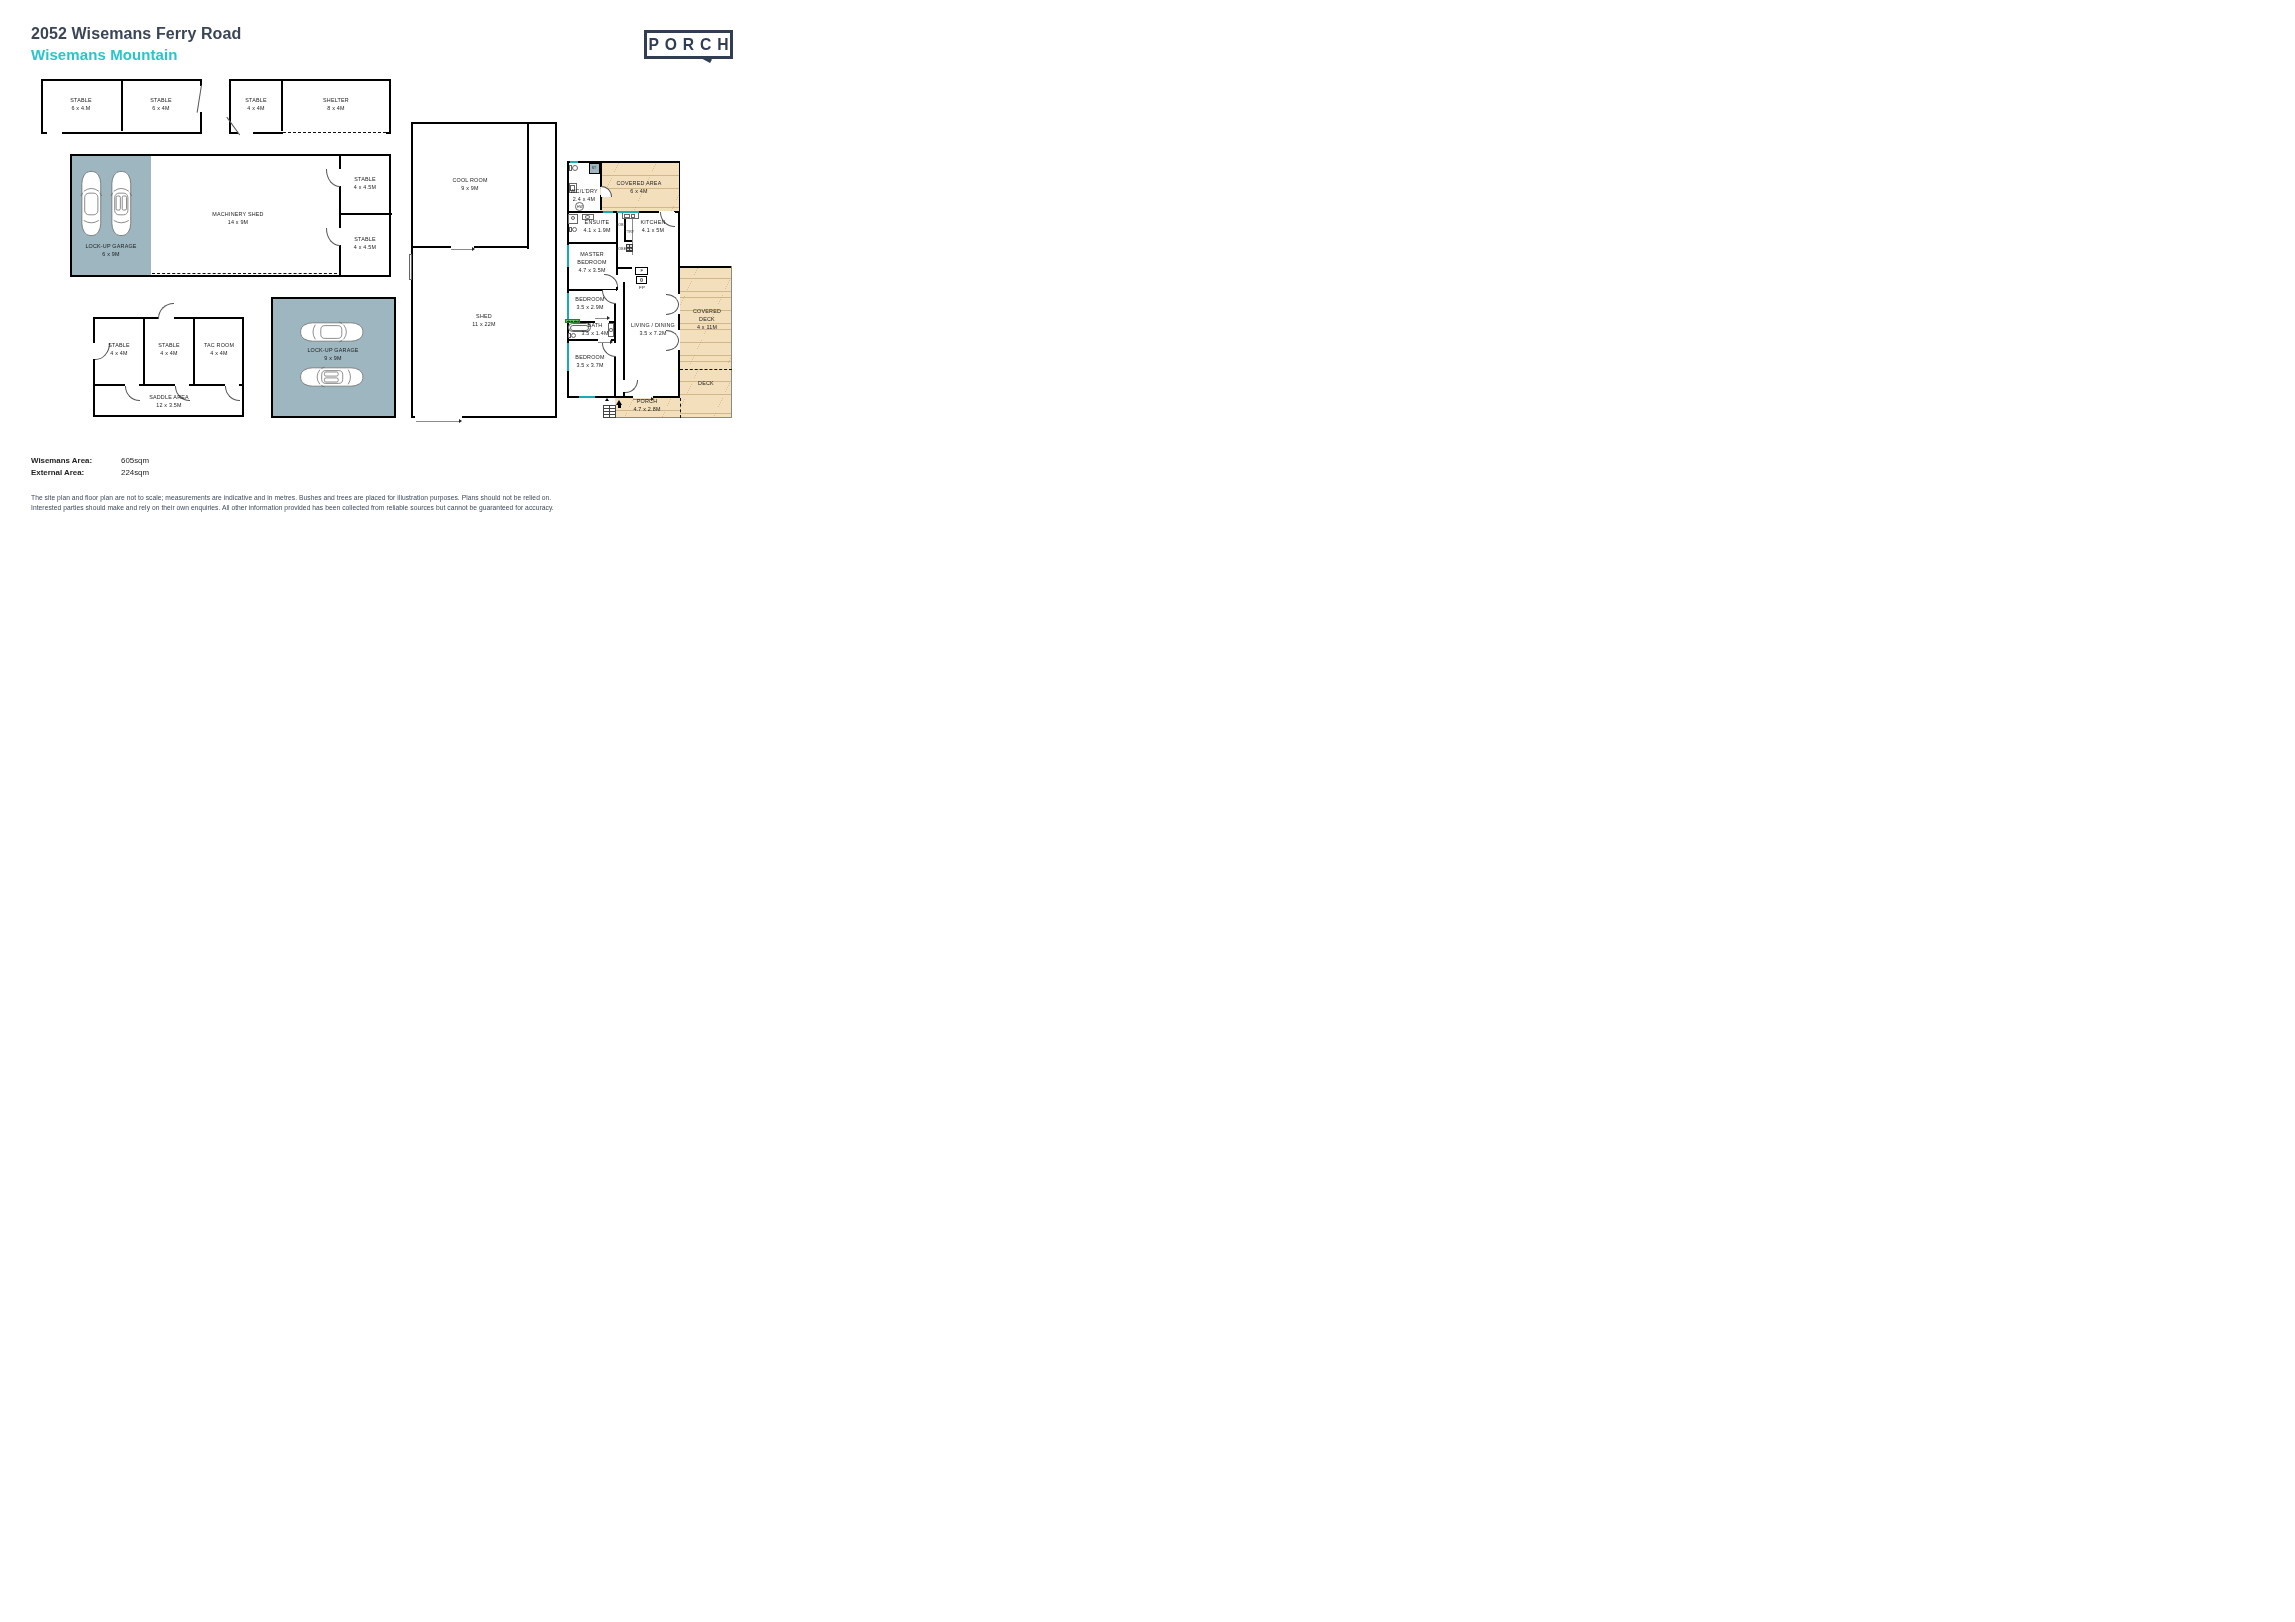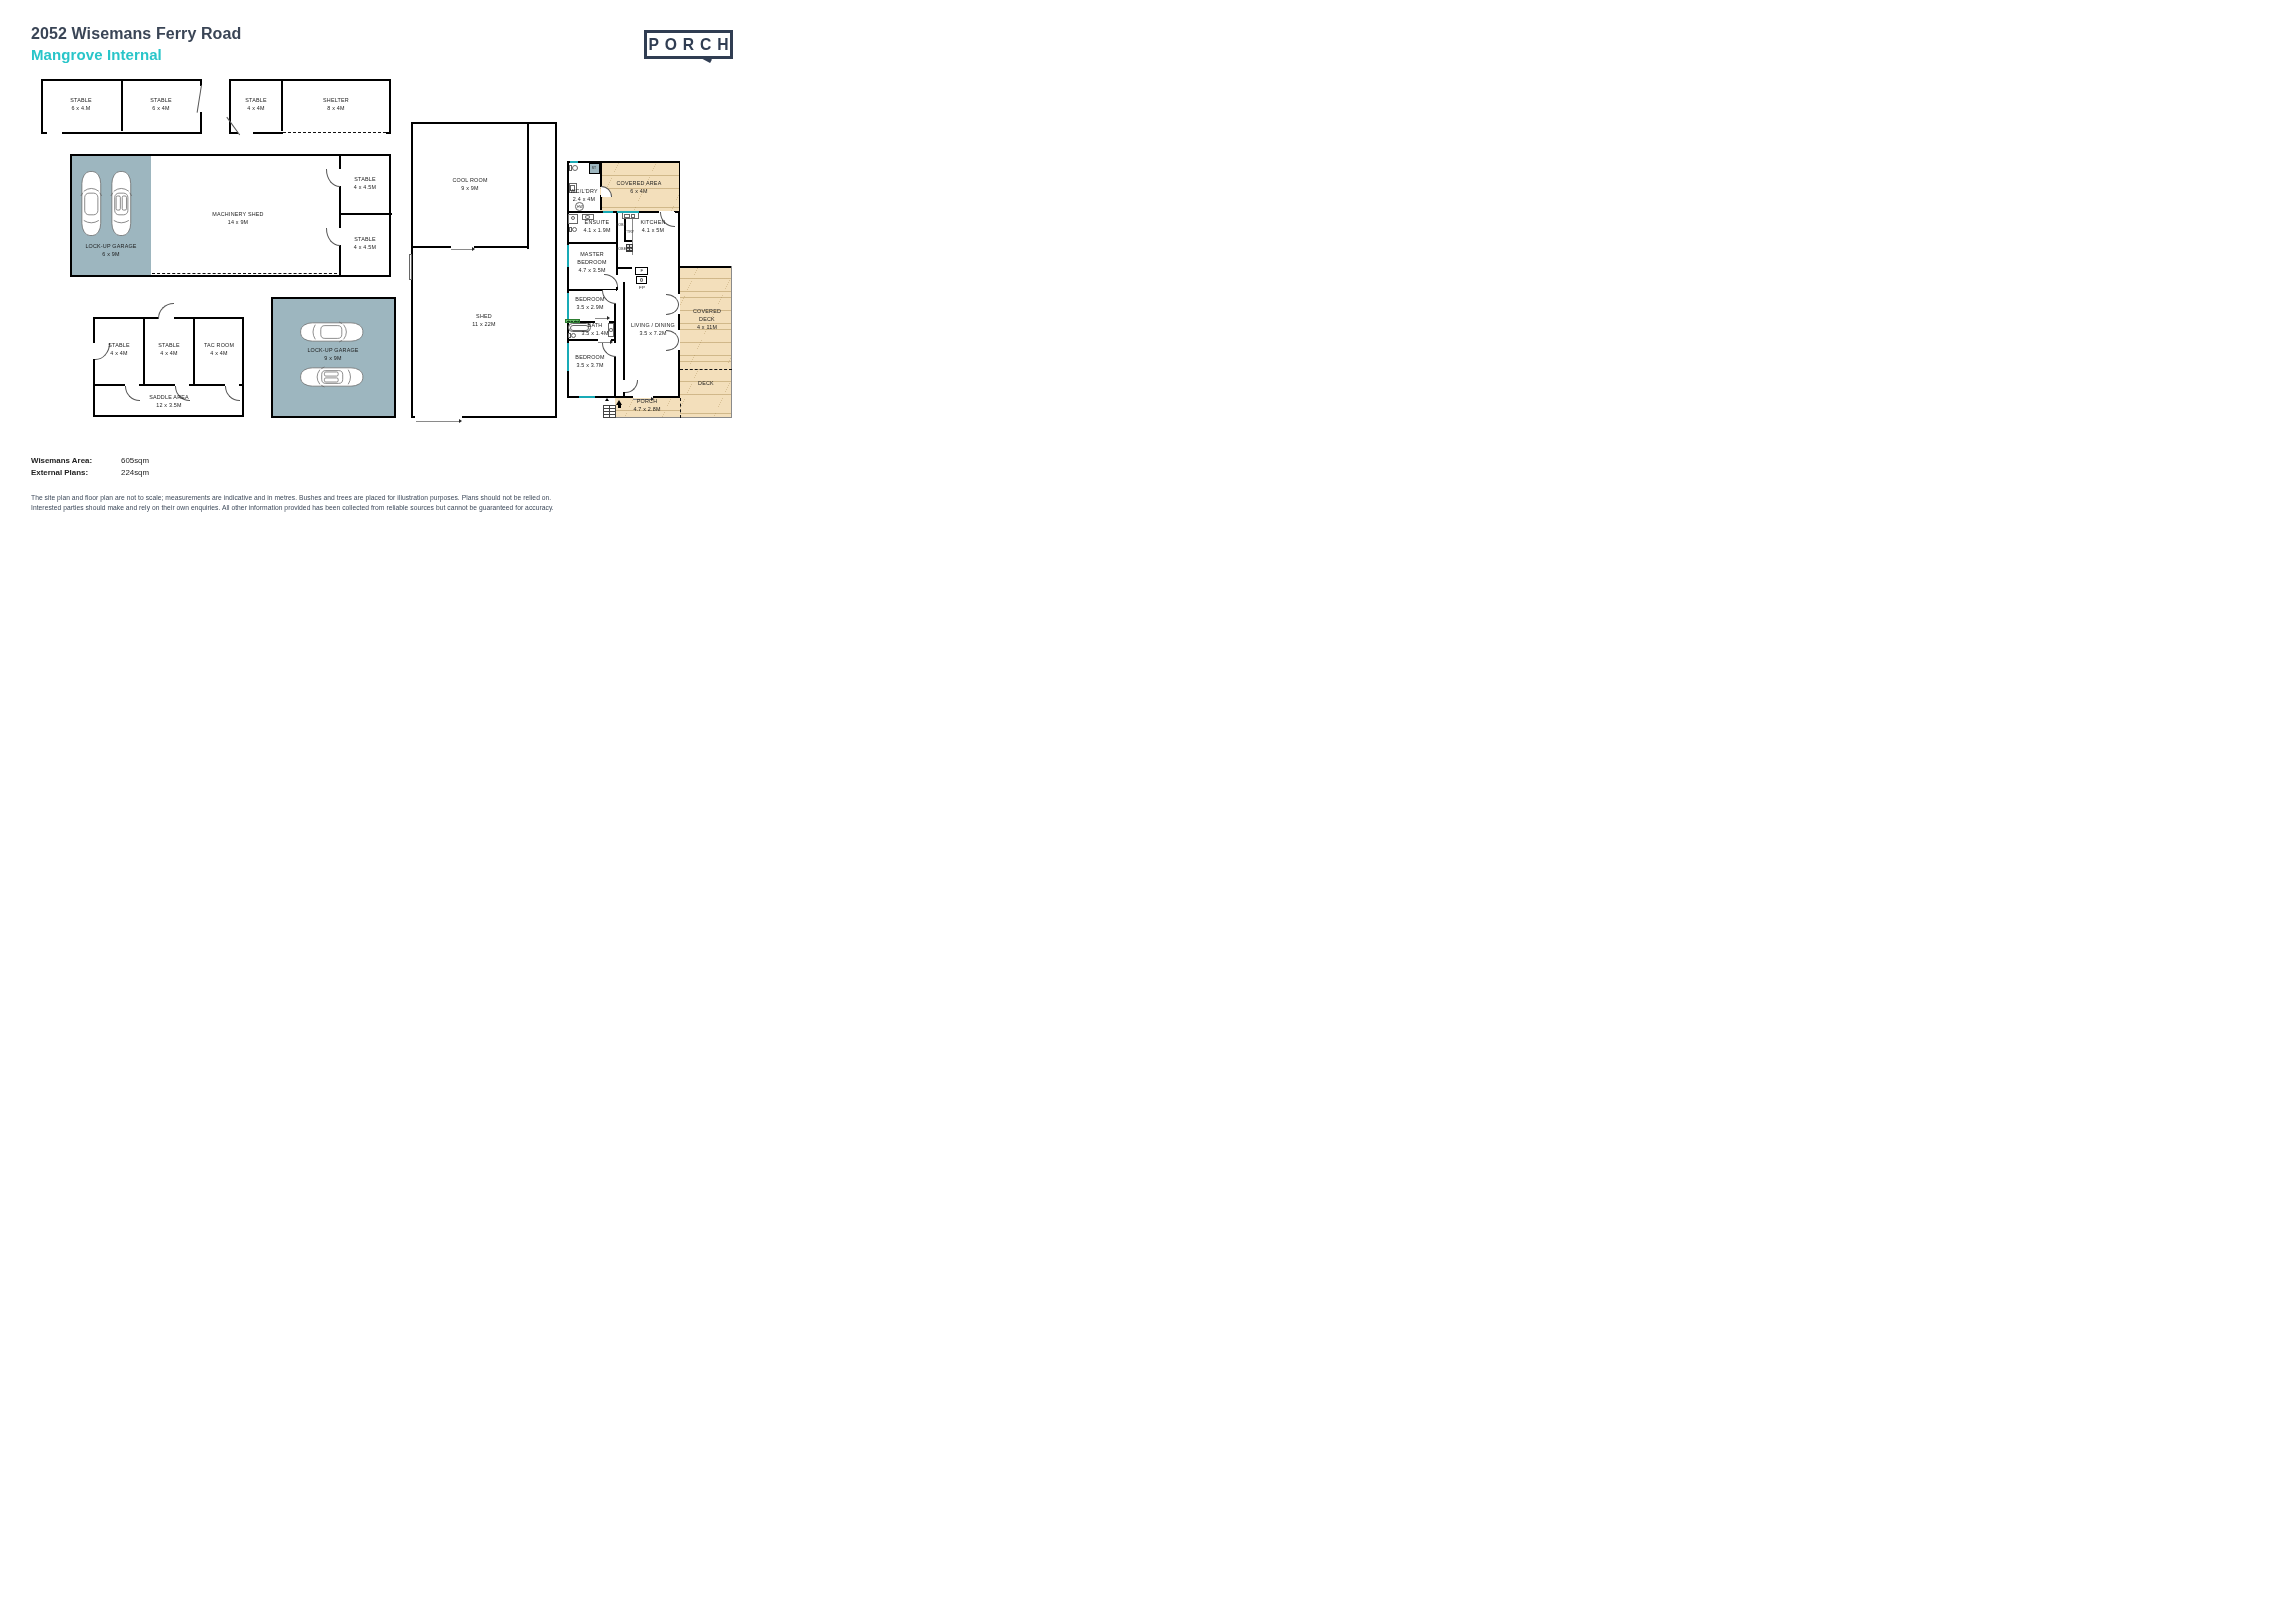--- a/index.html
+++ b/index.html
@@ -56,21 +56,21 @@
   .tri-up{position:absolute;width:0;height:0;border:3.9px solid transparent;border-bottom:5.9px solid #000;z-index:5}
   .stem{position:absolute;background:#000;z-index:5}
   .car{position:absolute;z-index:2}
 </style>
 </head>
 <body>
 
 <div class="page">
 
   <div class="title1" style="left:31px;top:24.5px">2052 Wisemans Ferry Road</div>
-  <div class="title2" style="left:31px;top:46px">Mangrove Internal</div>
+  <div class="title2" style="left:31px;top:46px">Wisemans Mountain</div>
 
   <div class="logo" style="left:644px;top:30px;width:89px;height:29.4px">
     <span>PORCH</span>
   </div>
   <div class="gap" style="left:682px;top:55px;width:24.5px;height:4.9px"></div>
   <div class="abs" style="left:685px;top:59px;width:25.5px;height:4.4px;background:#303d52;transform:rotate(28deg);transform-origin:100% 50%"></div>
 
   <div class="bldg" style="left:41px;top:79px;width:161px;height:55px"></div>
   <div class="wall" style="left:121px;top:80px;width:2px;height:51px"></div>
   <div class="gap" style="left:200px;top:86px;width:2px;height:25.5px"></div>
@@ -405,21 +405,21 @@
   <div class="stairs" style="left:603px;top:405px;width:12.8px;height:12.8px"></div>
   <div class="tri-up" style="left:605px;top:396px;border-width:2.5px;border-bottom-width:3.9px;border-bottom-color:#000"></div>
   <div class="tri-up" style="left:616px;top:397px"></div>
   <div class="stem" style="left:618px;top:403px;width:2.9px;height:5.4px"></div>
 
   <div class="areas" style="left:31px;top:456px">
     <b>Wisemans Area:</b>
   </div>
   <div class="areas" style="left:121px;top:456px">605sqm</div>
   <div class="areas" style="left:31px;top:468px">
-    <b>External Plans:</b>
+    <b>External Area:</b>
   </div>
   <div class="areas" style="left:121px;top:468px">224sqm</div>
 
   <div class="disc" style="left:31px;top:494px">The site plan and floor plan are not to scale; measurements are indicative and in metres. Bushes and trees are placed for illustration purposes. Plans should not be relied on.</div>
   <div class="disc" style="left:31px;top:504px">Interested parties should make and rely on their own enquiries. All other information provided has been collected from reliable sources but cannot be guaranteed for accuracy.</div>
 
 </div>
 
 
 </body></html>

